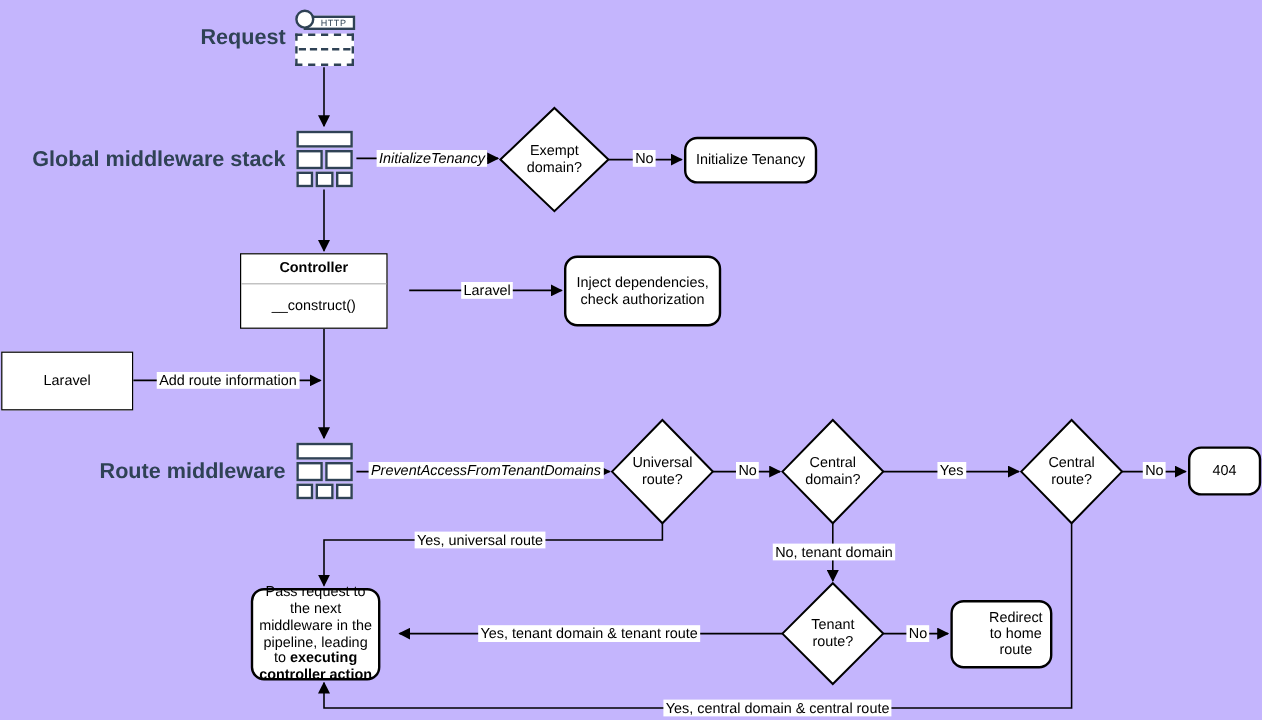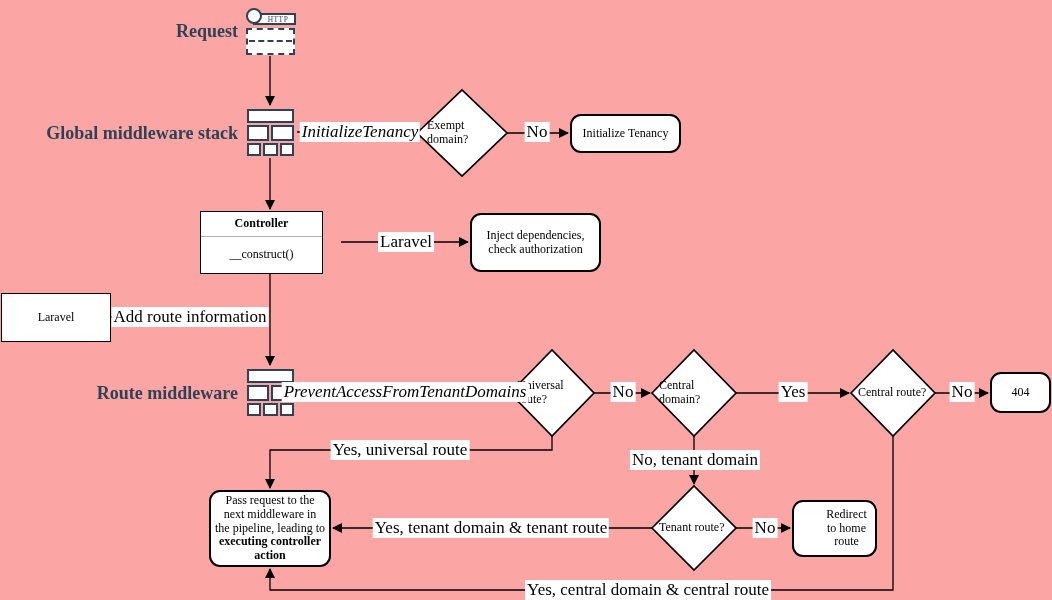--- a/index.html
+++ b/index.html
@@ -1,21 +1,21 @@
 <!DOCTYPE html>
 <html><head>
 <meta charset="utf-8">
 <style>
   html, body { margin: 0; padding: 0; background: #ffffff; }
   #canvas {
     position: relative;
     width: 1052px;
     height: 600px;
-    background: #fca5a5;
-    font-family: Liberation Serif, serif;
+    background: #c4b5fd;
+    font-family: Liberation Sans, sans-serif;
     overflow: hidden;
   }
   #edges {
     position: absolute;
     left: 0; top: 0;
     z-index: 1;
   }
   
   .node {
     position: absolute;
@@ -46,32 +46,32 @@
     color: #2F4255;
     font-weight: bold;
     font-size: 18px;
     white-space: nowrap;
     z-index: 3;
   }
   .edge-label {
     position: absolute;
     transform: translate(-50%, -50%);
     background: #ffffff;
-    font-size: 17px;
+    font-size: 12px;
     color: #000000;
     padding: 0 2px;
     white-space: nowrap;
     z-index: 3;
   }
   .italic { font-style: italic; }
   .diamond-label {
     position: absolute;
     transform: translate(-50%, -50%);
     width: 70px;
-    text-align: left;
+    text-align: center;
     font-size: 12px;
     color: #000000;
     line-height: 1.15;
     z-index: 3;
   }
   
   .mw-icon { position: absolute; width: 51px; height: 51px; z-index: 2; }
   .mw-icon div {
     position: absolute;
     box-sizing: border-box;
@@ -188,21 +188,21 @@
 
   <div class="diamond-label" style="left:552px; top:393px;">Universal route?</div>
   <div class="diamond-label" style="left:694px; top:393px;">Central domain?</div>
   <div class="diamond-label" style="left:893px; top:393px;">Central route?</div>
   <div class="diamond-label" style="left:694px; top:528px;">Tenant route?</div>
 
   <div class="node thick" style="left:990px; top:372px; width:61px; height:41px;">404</div>
 
   <div class="node thick pad" style="left:792px; top:500px; width:85px; height:57px;padding-left:28px;">Redirect to home route</div>
 
-  <div class="node thick pad" style="left:209px; top:490px; width:122px; height:77px;">
+  <div class="node thick pad" style="left:209px; top:490px; width:108px; height:77px;">
     <span><span>Pass request to the next middleware in the pipeline, leading to </span><b>executing controller action</b></span>
   </div>
 
   <div class="edge-label italic" style="left:360px; top:132px;">InitializeTenancy</div>
   <div class="edge-label" style="left:537px; top:132px;">No</div>
   <div class="edge-label" style="left:406px; top:242px;">Laravel</div>
   <div class="edge-label" style="left:190px; top:317px;">Add route information</div>
   <div class="edge-label italic" style="left:405px; top:392px;">PreventAccessFromTenantDomains</div>
   <div class="edge-label" style="left:623px; top:392px;">No</div>
   <div class="edge-label" style="left:793px; top:392px;">Yes</div>

